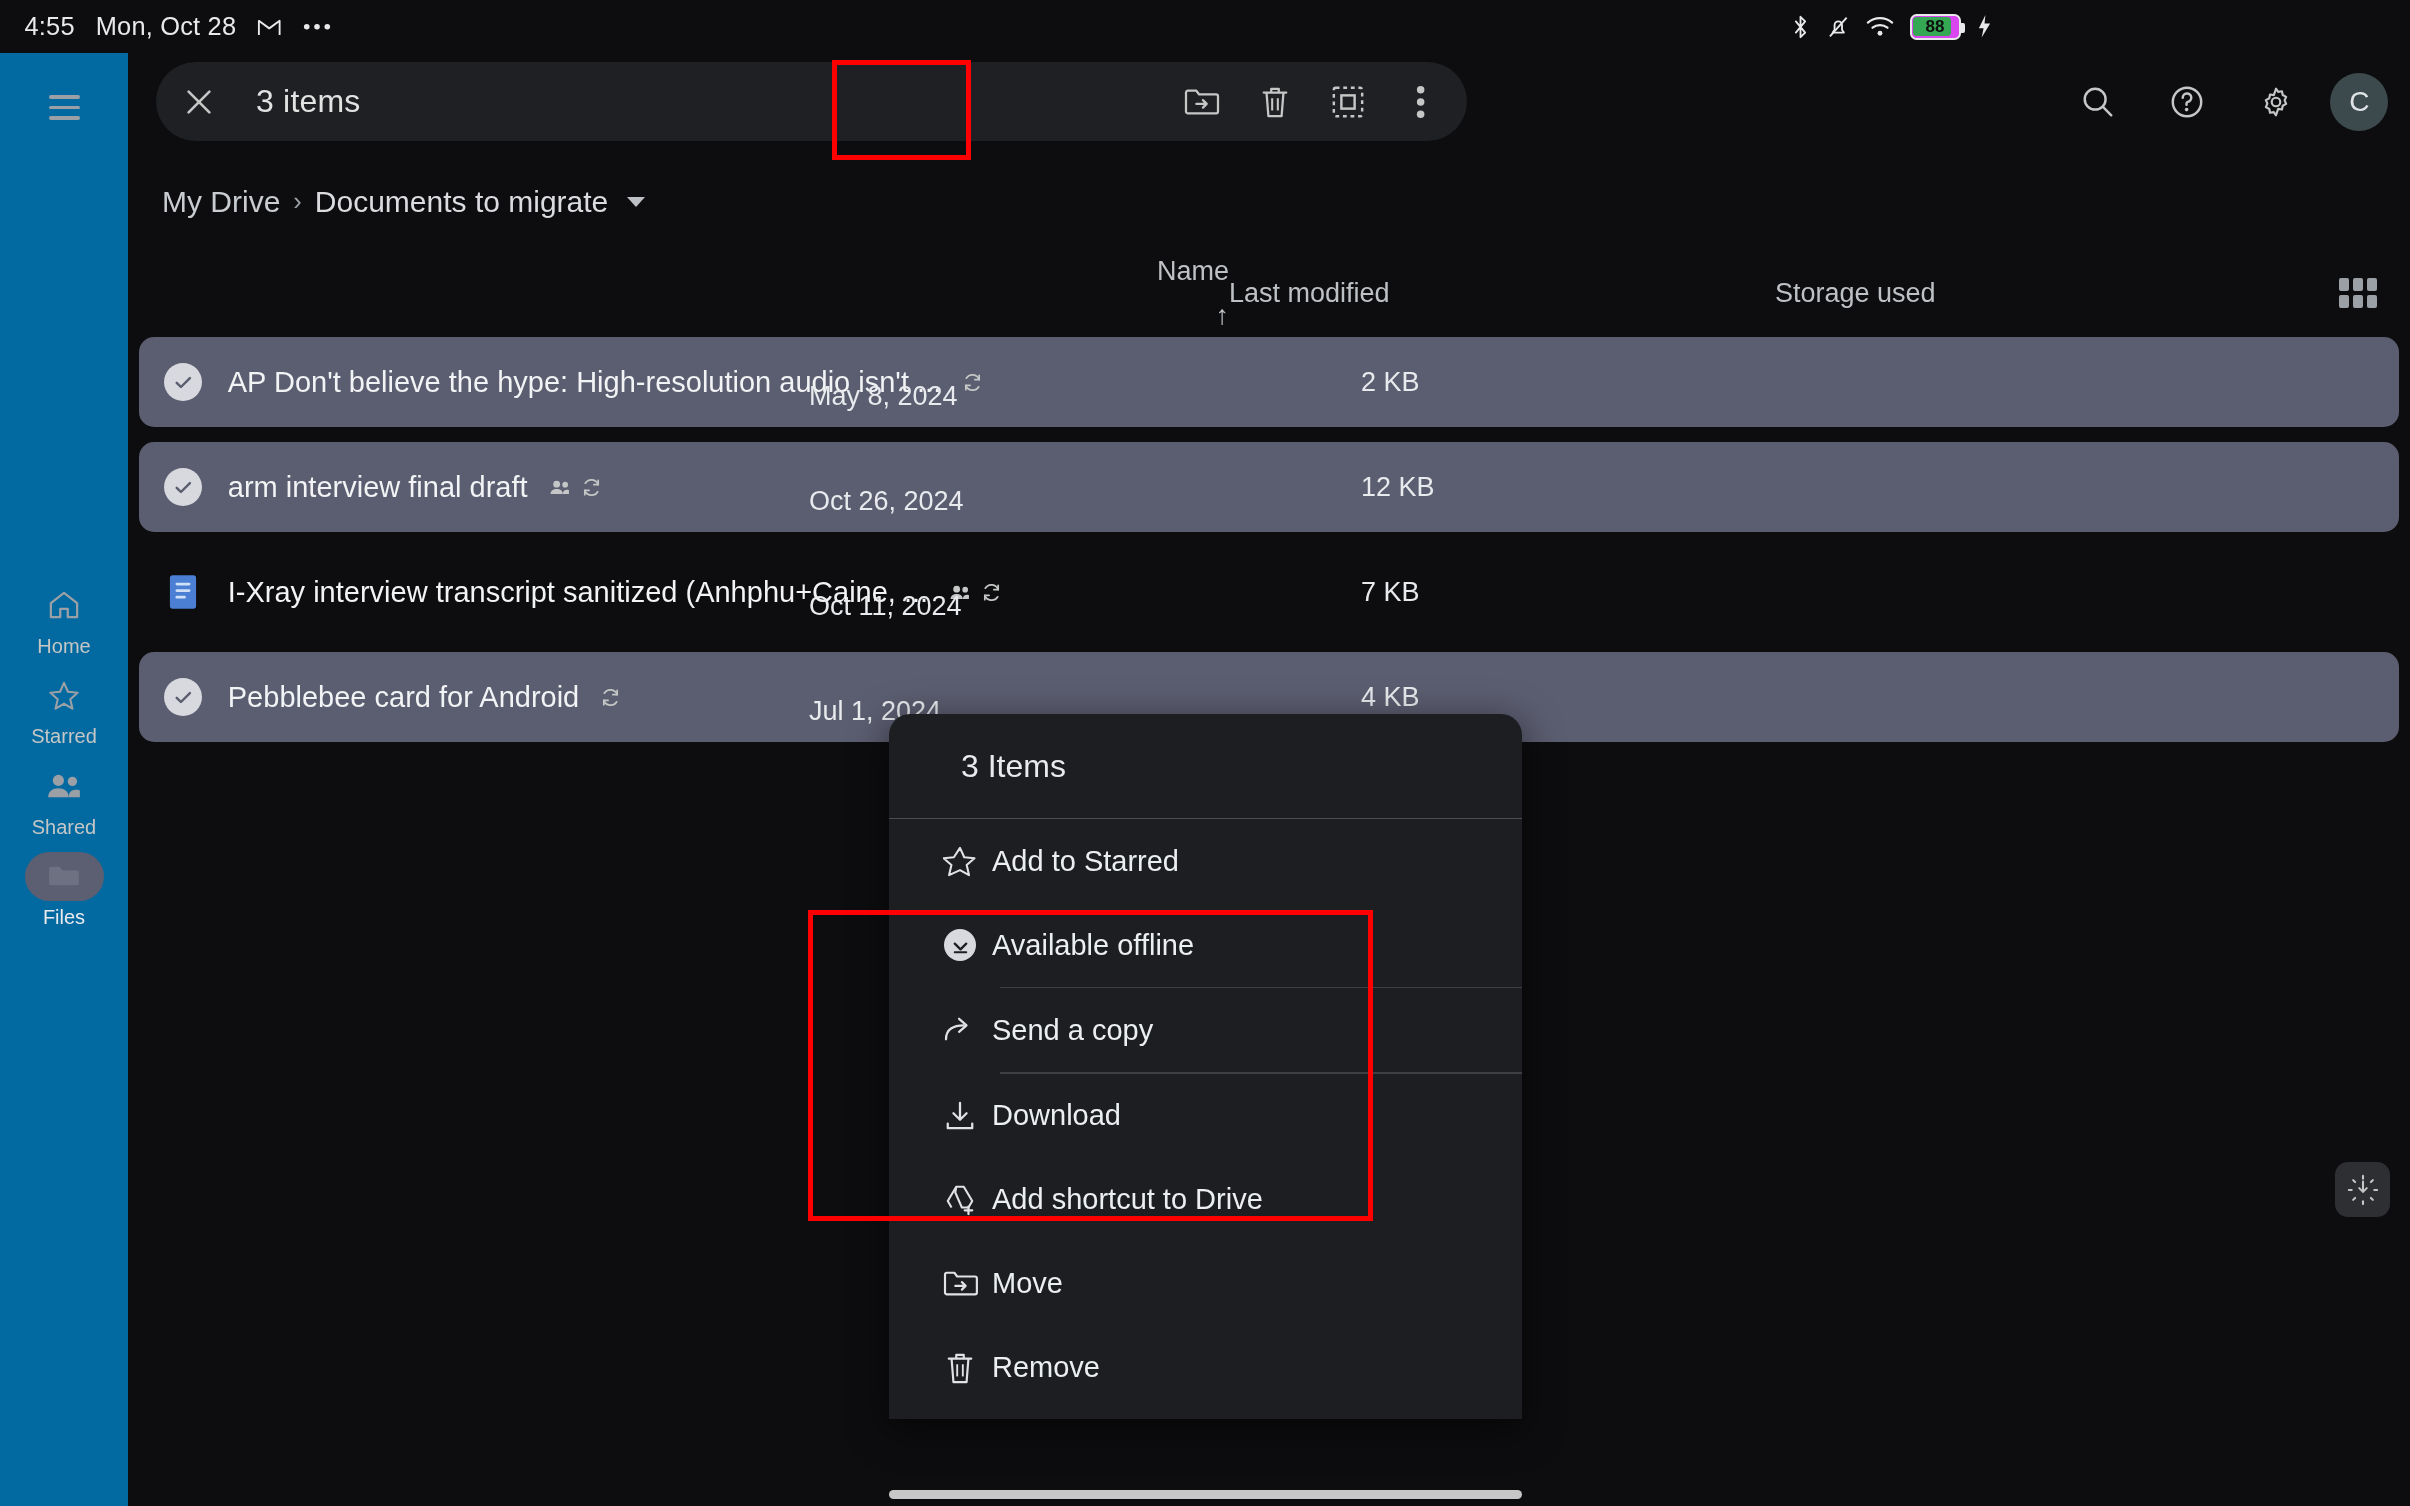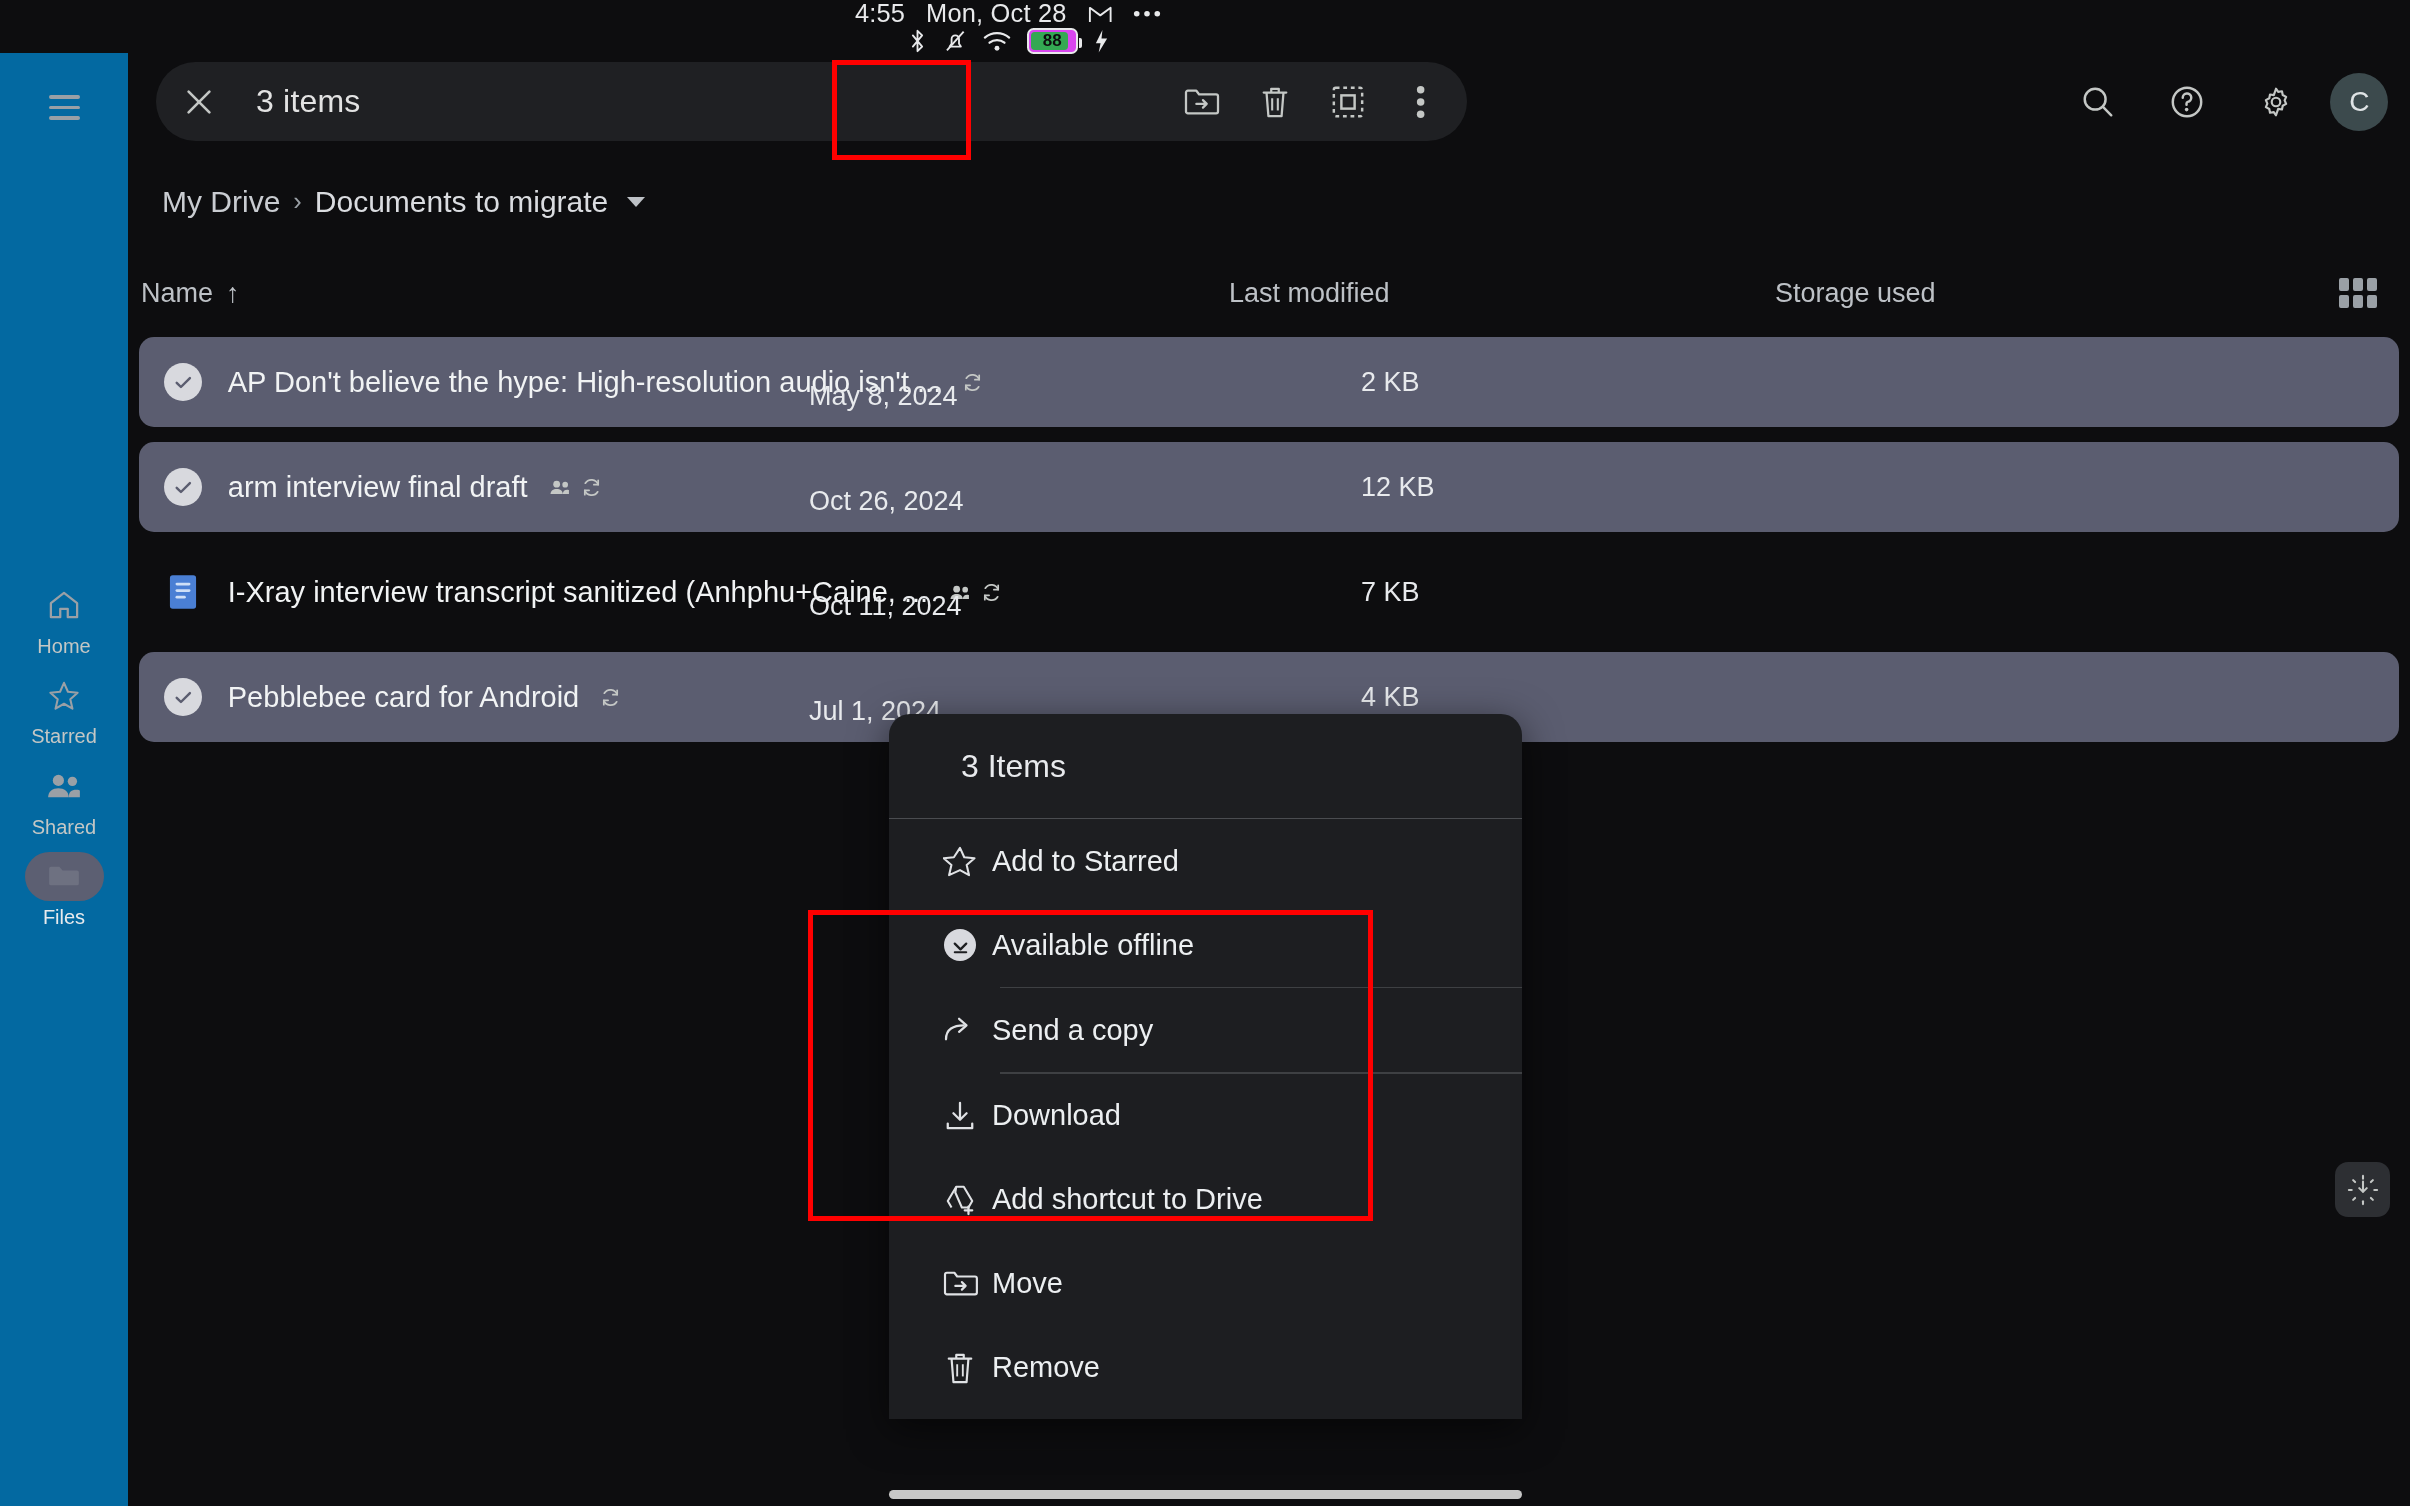--- a/index.html
+++ b/index.html
@@ -7,22 +7,22 @@
     width: 2411px; height: 1507px;
     background: #0d0d0f;
     font-family: "Liberation Sans", sans-serif;
     overflow: hidden;
   }
   .screen { position: relative; width: 2411px; height: 1507px; background: #0d0d0f; }
 
   
   .statusbar {
     position: absolute; top: 0; left: 0; width: 2016px; height: 53px;
-    display: flex; align-items: center; justify-content: center;
-    padding: 0 24.5px; color: #e8e9eb; flex-direction: column;
+    display: flex; align-items: center; justify-content: space-between;
+    padding: 0 24.5px; color: #e8e9eb;
   }
   .sb-left { display: flex; align-items: center; gap: 21px; font-size: 25.4px; letter-spacing: 0.2px; }
   .sb-left .clock { font-weight: 400; }
   .sb-right { display: flex; align-items: center; gap: 16px; }
   .icon-svg { display: block; }
   .battery {
     display: flex; align-items: center; justify-content: center;
     width: 51px; height: 26px; border: 2.4px solid #e8e9eb; border-radius: 6.6px;
     position: relative; background: #d946ef;
   }
@@ -109,21 +109,21 @@
     width: 0; height: 0; margin-left: 5.6px;
     border-left: 9.4px solid transparent; border-right: 9.4px solid transparent;
     border-top: 10.4px solid #bdc1c6; cursor: pointer;
   }
 
   
   .colhead {
     position: absolute; left: 141px; top: 264px; width: 2250px; height: 58px;
     display: flex; align-items: center; color: #bdc1c6; font-size: 27px;
   }
-  .ch-name { width: 1088px; display: flex; align-items: flex-end; gap: 13px; }
+  .ch-name { width: 1088px; display: flex; align-items: flex-end; gap: 13px; flex-direction: column; }
   .ch-mod { width: 546px; }
   .ch-size { flex: 1; }
   .ch-grid { width: 66px; display: flex; align-items: center; justify-content: center; cursor: pointer; }
   .grid-icon { display: grid; grid-template-columns: repeat(3, 10.4px); grid-template-rows: repeat(2, 13px); gap: 3.8px; }
   .grid-icon i { display: block; background: #9aa0a6; border-radius: 1.9px; }
 
   
   .filelist { position: absolute; left: 139px; top: 337px; width: 2260px; }
   .row {
     position: relative; height: 90px; border-radius: 15px;

